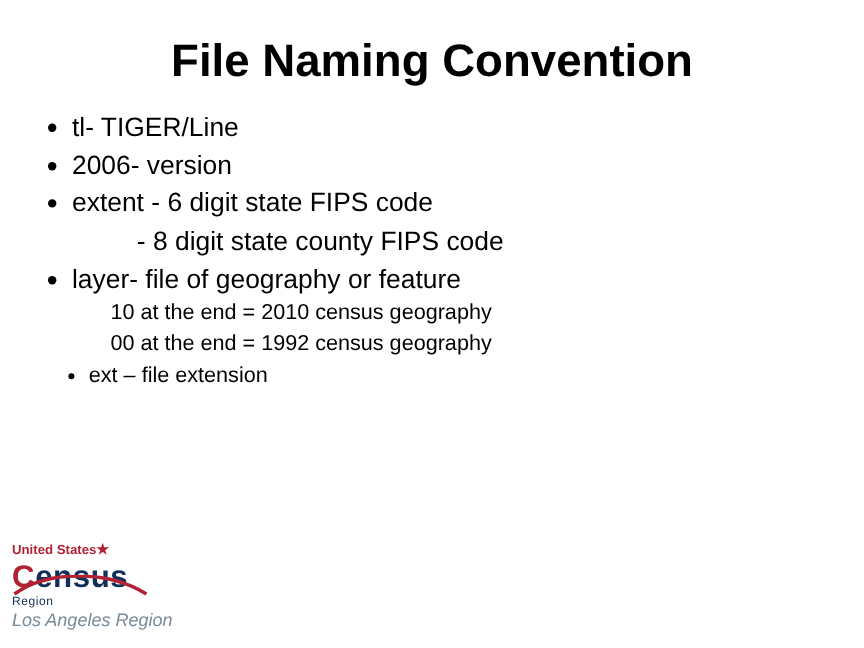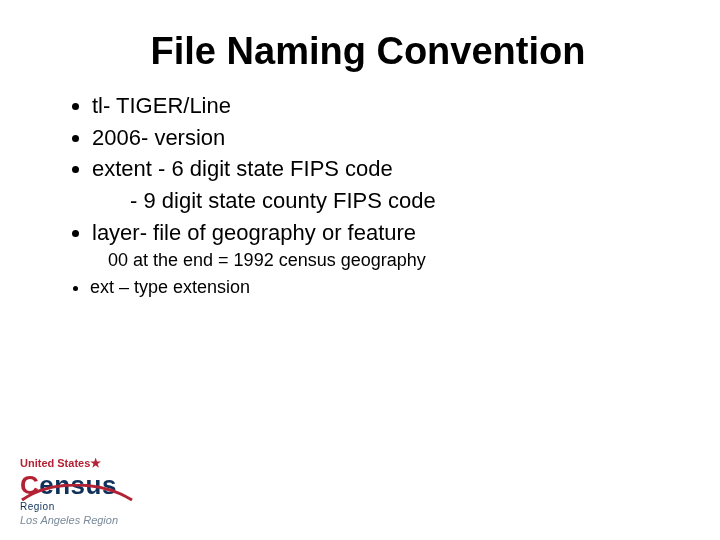--- a/index.html
+++ b/index.html
@@ -1,58 +1,59 @@
 <!DOCTYPE html>
 <html><head>
 <meta charset="utf-8">
 <style>
   html,body{margin:0;padding:0;width:720px;height:540px;background:#fff;font-family:Arial,Helvetica,sans-serif;color:#000}
-  .slide{box-sizing:border-box;width:720px;height:540px;position:relative;padding:20px 32px 10px 48px}
+  .slide{box-sizing:border-box;width:720px;height:540px;position:relative;padding:20px 32px 10px 32px}
   .title{font-size:38px;font-weight:bold;text-align:center;margin:10px 0 18px 0}
   .lead{font-size:26px;line-height:1.25;margin:0 4px 14px 4px}
   .lead .indent{display:block;margin-left:28px}
   ul.main{list-style:disc;margin:0 0 0 28px;padding:0;font-size:22px;line-height:1.35}
-  ul.main>li{margin:2px 16px}
+  ul.main>li{margin:2px 0}
   .sub{margin-left:82px;font-size:22px;line-height:1.35}
   .notes{margin:2px 0 0 60px;font-size:18px;line-height:1.3}
   ul.ext{list-style:disc;margin:4px 0 0 42px;padding:0;font-size:18px}
-  .logo{position:absolute;left:20px;bottom:14px;width:160px}
+  .logo{position:absolute;left:10px;bottom:14px;width:160px}
   .logo-top{font-size:11px;color:#b22234;font-weight:bold}
   .logo-star{color:#b22234;font-size:12px}
   .logo-main{display:flex;align-items:flex-end;gap:6px}
   .logo-word{font-size:26px;font-weight:bold;letter-spacing:0.5px}
   .logo-word .c{color:#b22234}
   .logo-word .rest{color:#10305a}
   .logo-bureau{font-size:10px;color:#10305a;letter-spacing:0.5px}
   .logo-swoosh{position:absolute;left:0;top:14px;width:115px;height:30px;pointer-events:none}
   .logo-swoosh svg{width:115px;height:30px}
-  .logo-sub{font-size:11px;color:#7a8a99;font-style:italic;margin-top:2px}
+  .logo-sub{font-size:15px;color:#7a8a99;font-style:italic;margin-top:2px}
 </style>
 </head>
 <body>
 
 <div class="slide">
 
   <div class="title">File Naming Convention</div>
 
 
   <ul class="main">
     <li>tl- TIGER/Line</li>
     <li>2006- version</li>
     <li>extent  - 6 digit state FIPS code</li>
   </ul>
-  <div class="sub">- 9 digit state county FIPS code</div>
+  <div class="sub">- 8 digit state county FIPS code</div>
 
   <ul class="main">
     <li>layer- file of geography or feature</li>
   </ul>
+  <div class="notes">10 at the end = 2010 census geography</div>
   <div class="notes">00 at the end = 1992 census geography</div>
 
   <ul class="ext">
-    <li>ext – type extension</li>
+    <li>ext – file extension</li>
   </ul>
 
   <div class="logo">
     <div class="logo-top">
       <span>United States</span><span class="logo-star">★</span>
     </div>
     <div class="logo-main" style="position:relative">
       <span class="logo-word"><span class="c">C</span><span class="rest">ensus</span></span>
       <span class="logo-swoosh">
         <svg viewBox="0 0 115 30">

